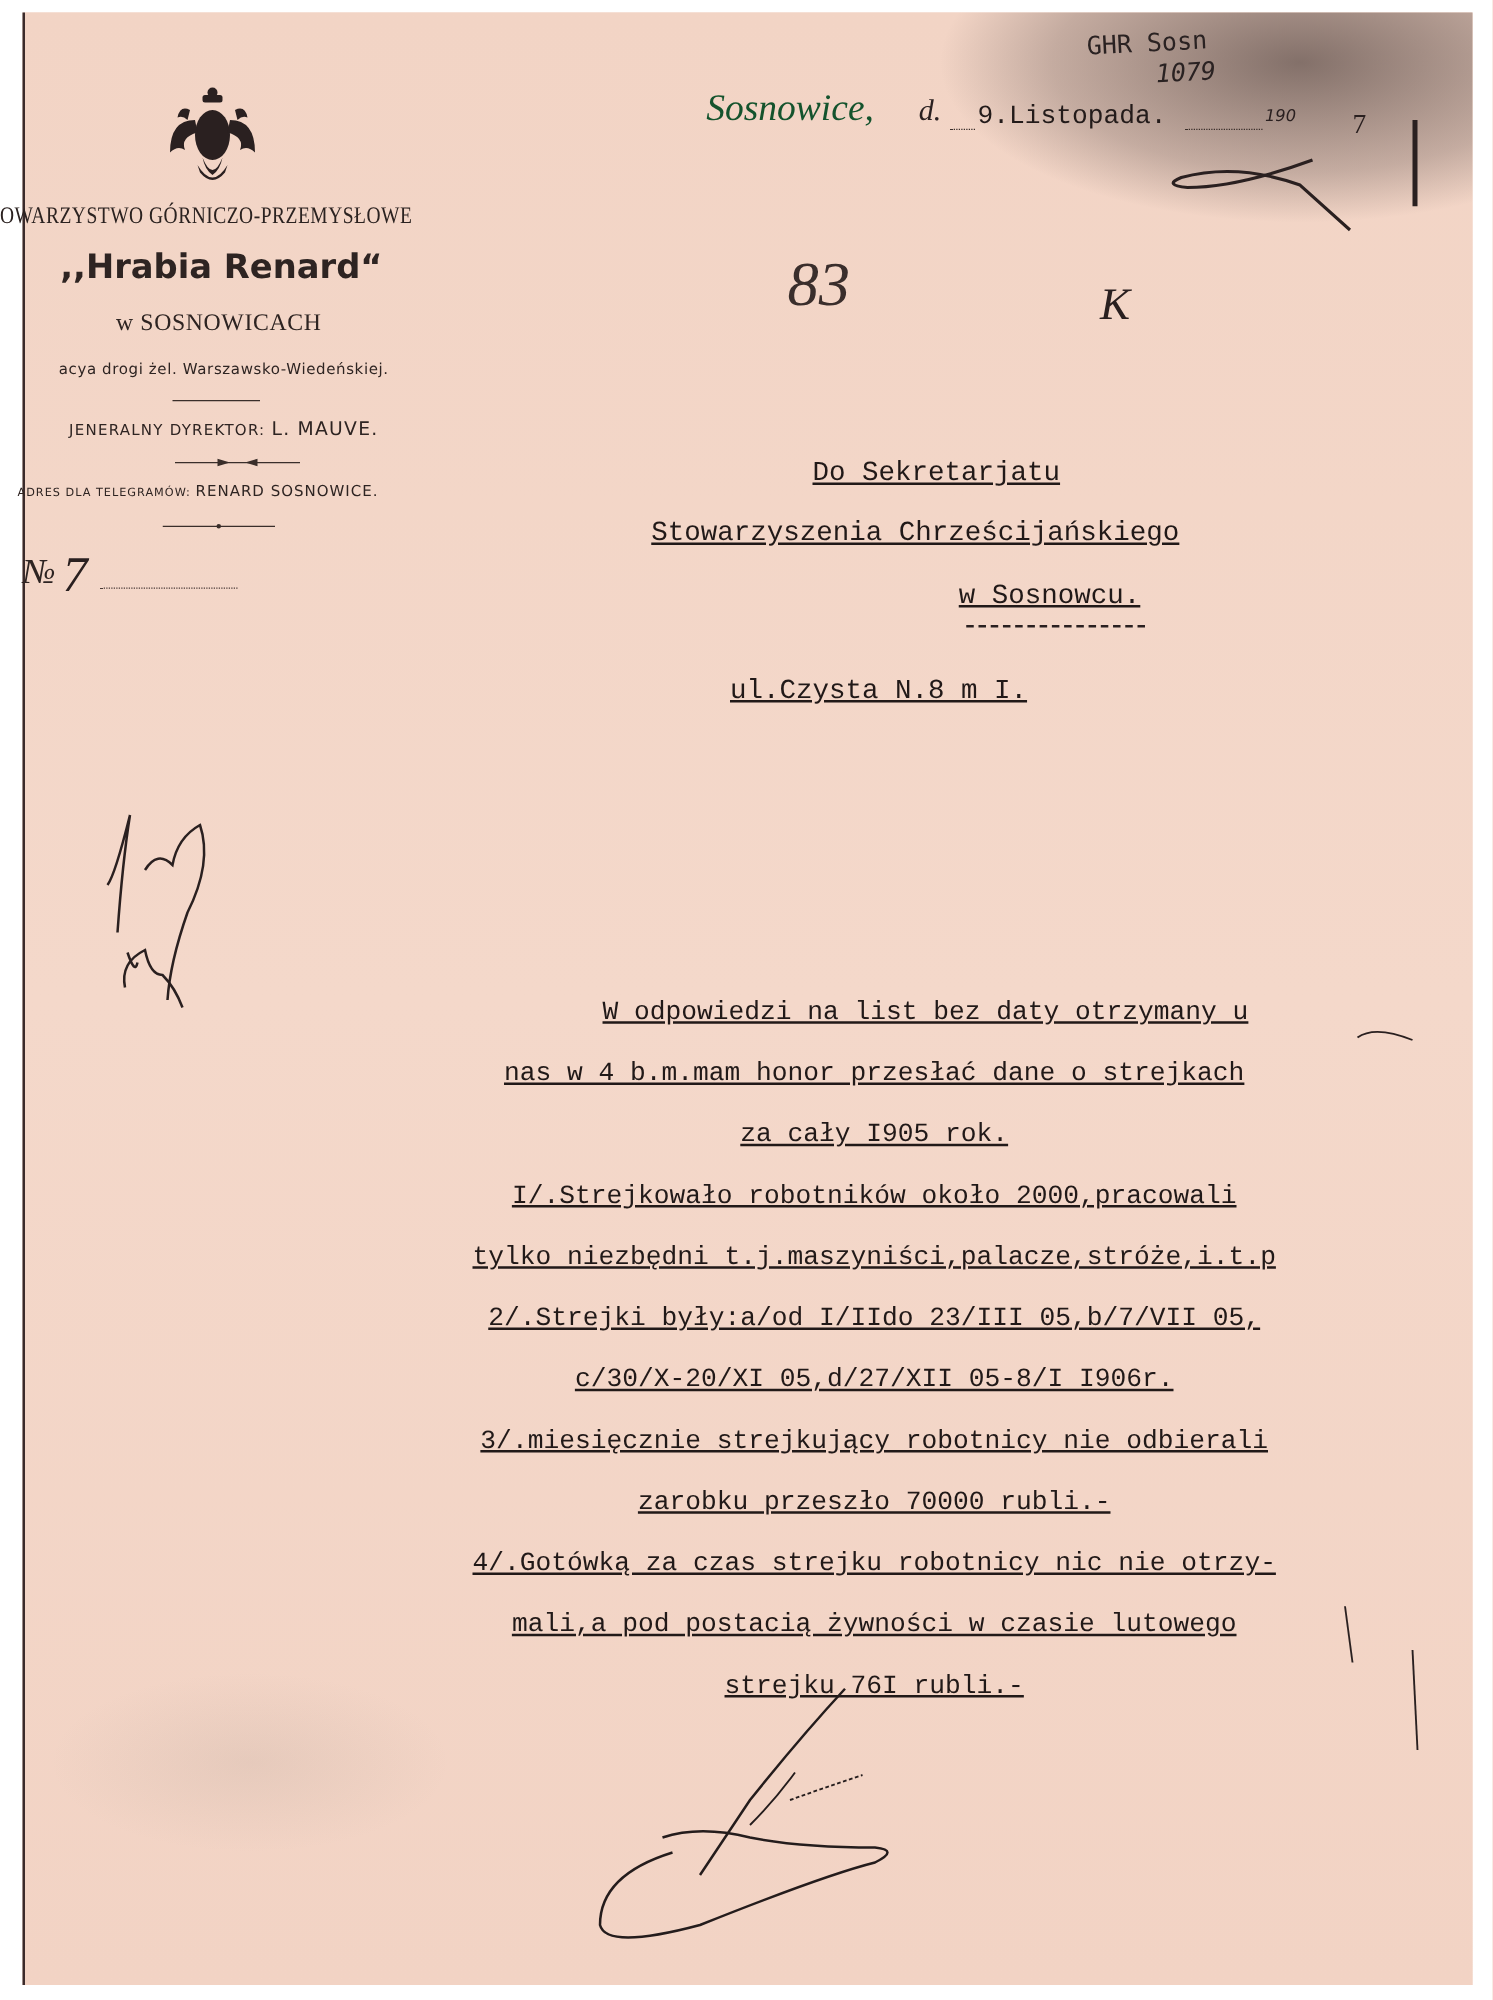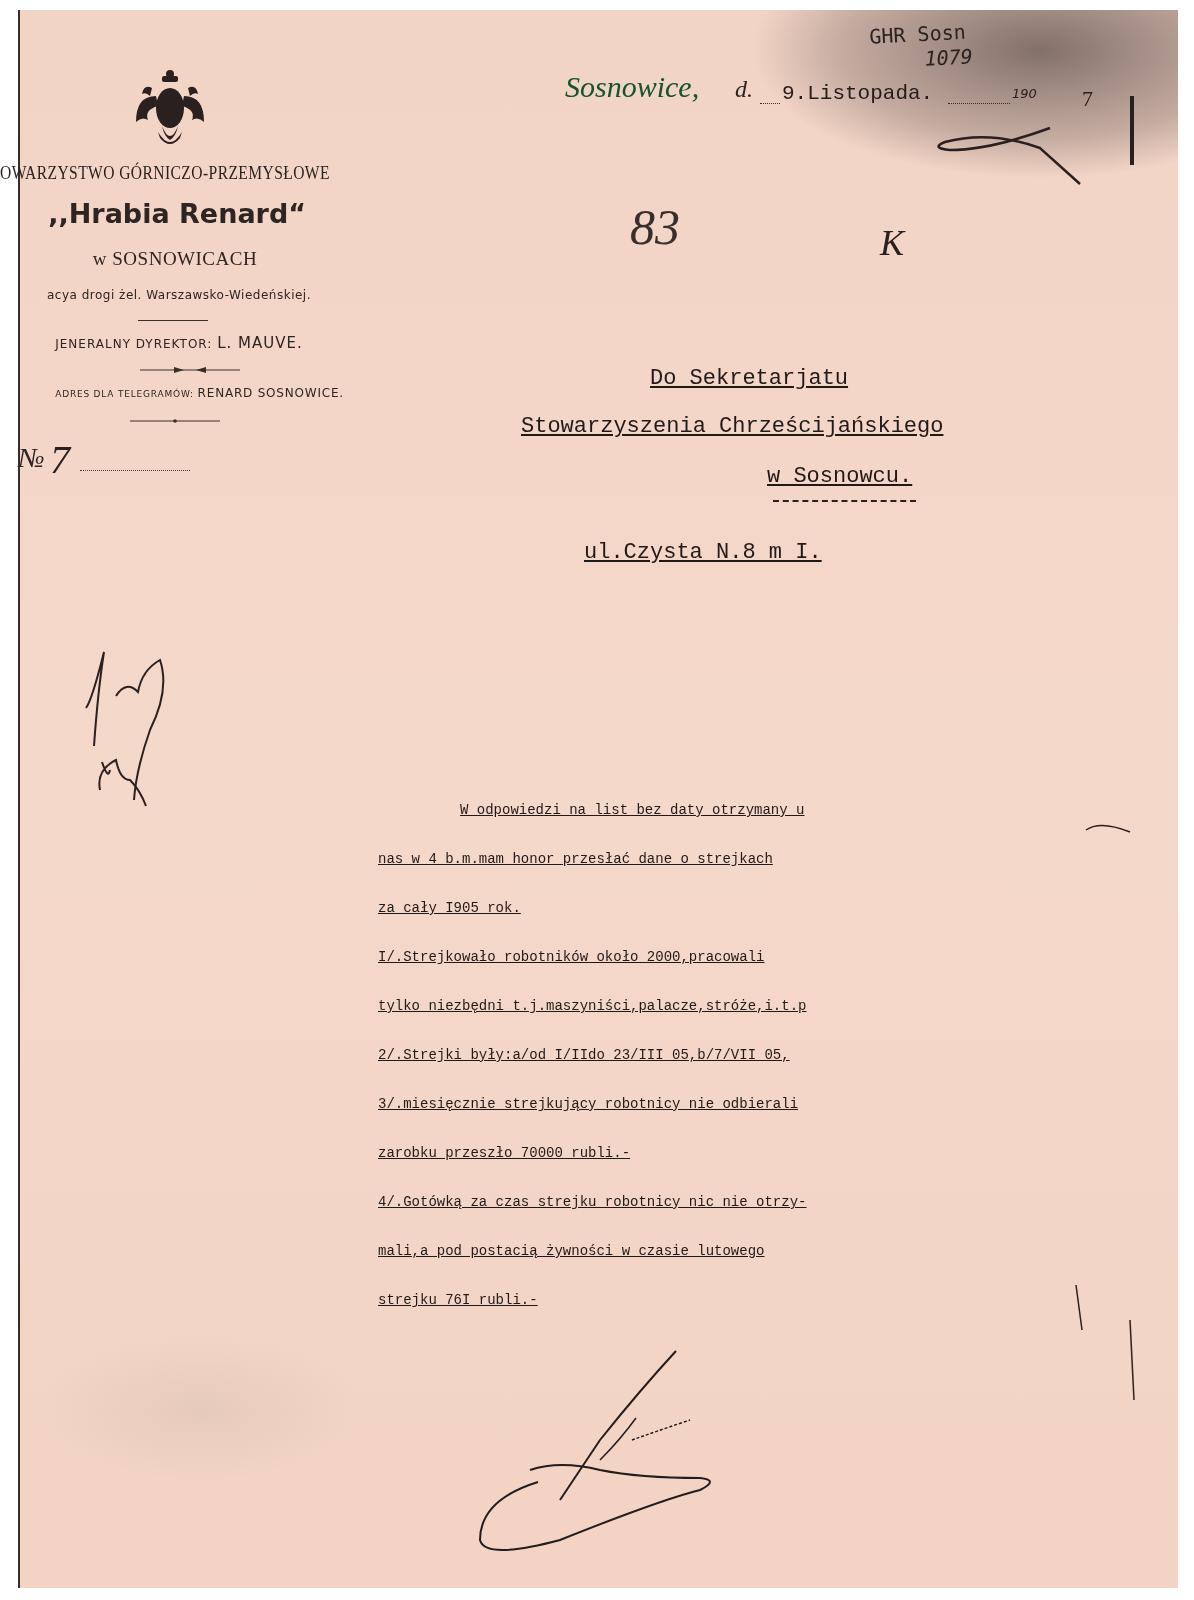--- a/index.html
+++ b/index.html
@@ -19,21 +19,21 @@
     .abs { position: absolute; }
     
     .eagle { left: 132px; top: 66px; width: 76px; height: 86px; }
     .lh-company { left: 0px; top: 162px; width: 340px; text-align: center; font-family: "Liberation Serif", serif; font-size: 19px; letter-spacing: 0.5px; color: #2b2220; transform: scaleX(0.82); transform-origin: left; white-space: nowrap; }
     .lh-name { left: 36px; top: 198px; width: 270px; text-align: right; font-family: "DejaVu Sans", sans-serif; font-size: 27px; font-weight: bold; color: #2e2422; }
     .lh-city { left: 40px; top: 248px; width: 270px; text-align: center; font-family: "Liberation Serif", serif; font-size: 19px; color: #2e2422; letter-spacing: 0.5px; }
     .lh-station { left: 14px; top: 288px; width: 330px; text-align: center; font-family: "DejaVu Sans", sans-serif; font-size: 12px; color: #2e2422; letter-spacing: 0.5px; white-space: nowrap; }
     .lh-rule { height: 1px; background: #3a2e2a; }
     .lh-director { left: 14px; top: 334px; width: 330px; text-align: center; font-family: "DejaVu Sans", sans-serif; font-size: 12px; color: #2e2422; letter-spacing: 1px; white-space: nowrap; }
     .lh-director b { font-size: 15px; font-weight: normal; letter-spacing: 1px; }
-    .lh-telegram { left: 14px; top: 386px; width: 330px; text-align: right; font-family: "DejaVu Sans", sans-serif; font-size: 9px; color: #2e2422; letter-spacing: 0.8px; white-space: nowrap; }
+    .lh-telegram { left: 14px; top: 386px; width: 330px; text-align: left; font-family: "DejaVu Sans", sans-serif; font-size: 9px; color: #2e2422; letter-spacing: 0.8px; white-space: nowrap; }
     .lh-telegram b { font-size: 12px; font-weight: normal; }
     .lh-no { left: 18px; top: 442px; font-family: "Liberation Serif", serif; font-style: italic; font-size: 28px; color: #2e2422; }
     .lh-no-val { left: 50px; top: 436px; font-family: "Liberation Serif", serif; font-style: italic; font-size: 40px; color: #2a2020; }
     .lh-no-dots { left: 80px; top: 470px; width: 110px; border-bottom: 1px dotted #4a3a36; }
 
     
     .date-place { left: 565px; top: 70px; font-family: "Liberation Serif", serif; font-style: italic; font-size: 30px; color: #14532d; }
     .date-d { left: 735px; top: 76px; font-family: "Liberation Serif", serif; font-style: italic; font-size: 24px; color: #2a2020; }
     .date-day { left: 782px; top: 82px; font-family: "Liberation Mono", monospace; font-size: 21px; color: #231b1a; }
     .date-dots1 { left: 760px; top: 103px; width: 20px; border-bottom: 1px dotted #3a2e2a; }
@@ -52,21 +52,21 @@
     
     .mono { font-family: "Liberation Mono", monospace; color: #211918; font-size: 22px; white-space: pre; text-decoration: underline; }
     .addr1 { left: 650px; top: 366px; }
     .addr2 { left: 521px; top: 414px; }
     .addr3 { left: 767px; top: 464px; }
     .addr-rule { left: 773px; top: 500px; width: 143px; border-bottom: 2px dashed #2a2020; }
     .addr4 { left: 584px; top: 540px; }
 
     
     .body { left: 378px; top: 786px; }
-    .body .line { height: 49px; line-height: 49px; font-size: 14px; }
+    .body .line { height: 49px; line-height: 49px; font-size: 21px; text-align: center; }
     .body .line.indent { padding-left: 82px; }
 
     .svgmarks { position: absolute; left: 0; top: 0; pointer-events: none; }
   </style>
 </head>
 <body>
 
 <div class="paper"></div>
 
 <svg class="abs eagle" viewBox="0 0 76 86">
@@ -129,20 +129,21 @@
 <div class="abs addr-rule"></div>
 <div class="abs mono addr4">ul.Czysta N.8 m I.</div>
 
 <div class="abs body">
   <div class="mono line indent">W odpowiedzi na list bez daty otrzymany u</div>
   <div class="mono line">nas w 4 b.m.mam honor przesłać dane o strejkach</div>
   <div class="mono line">za cały I905 rok.</div>
   <div class="mono line">I/.Strejkowało robotników około 2000,pracowali</div>
   <div class="mono line">tylko niezbędni t.j.maszyniści,palacze,stróże,i.t.p</div>
   <div class="mono line">2/.Strejki były:a/od I/IIdo 23/III 05,b/7/VII 05,</div>
+  <div class="mono line">c/30/X-20/XI 05,d/27/XII 05-8/I I906r.</div>
   <div class="mono line">3/.miesięcznie strejkujący robotnicy nie odbierali</div>
   <div class="mono line">zarobku przeszło 70000 rubli.-</div>
   <div class="mono line">4/.Gotówką za czas strejku robotnicy nic nie otrzy-</div>
   <div class="mono line">mali,a pod postacią żywności w czasie lutowego</div>
   <div class="mono line">strejku 76I rubli.-</div>
 </div>
 
 <svg class="svgmarks" width="1194" height="1600">
 
   <g fill="none" stroke="#2a2020" stroke-width="2.5">

